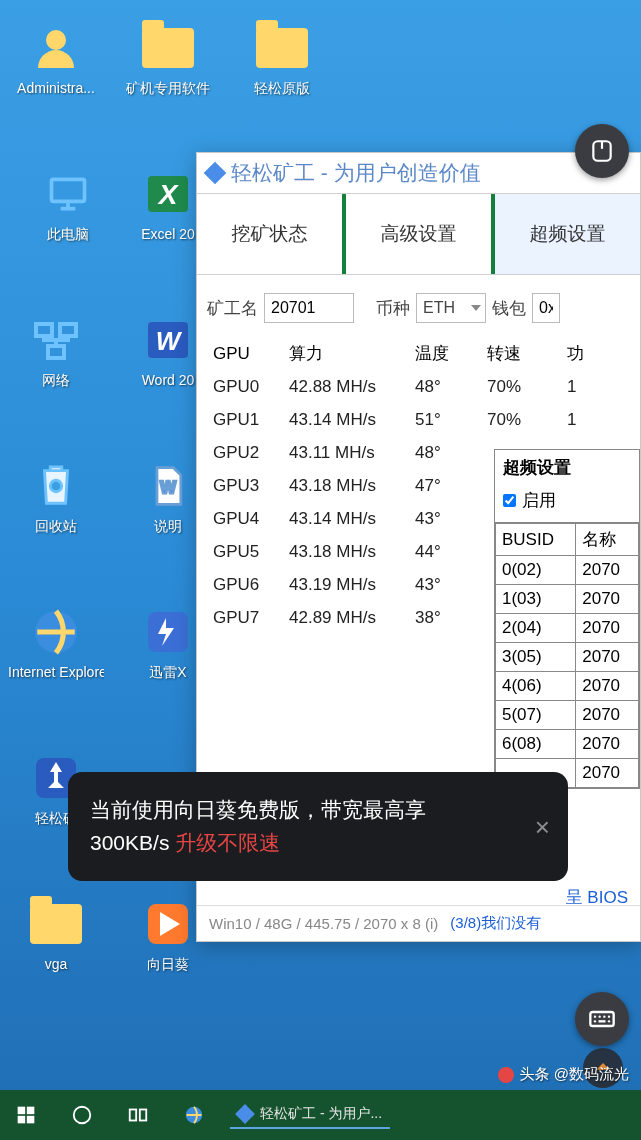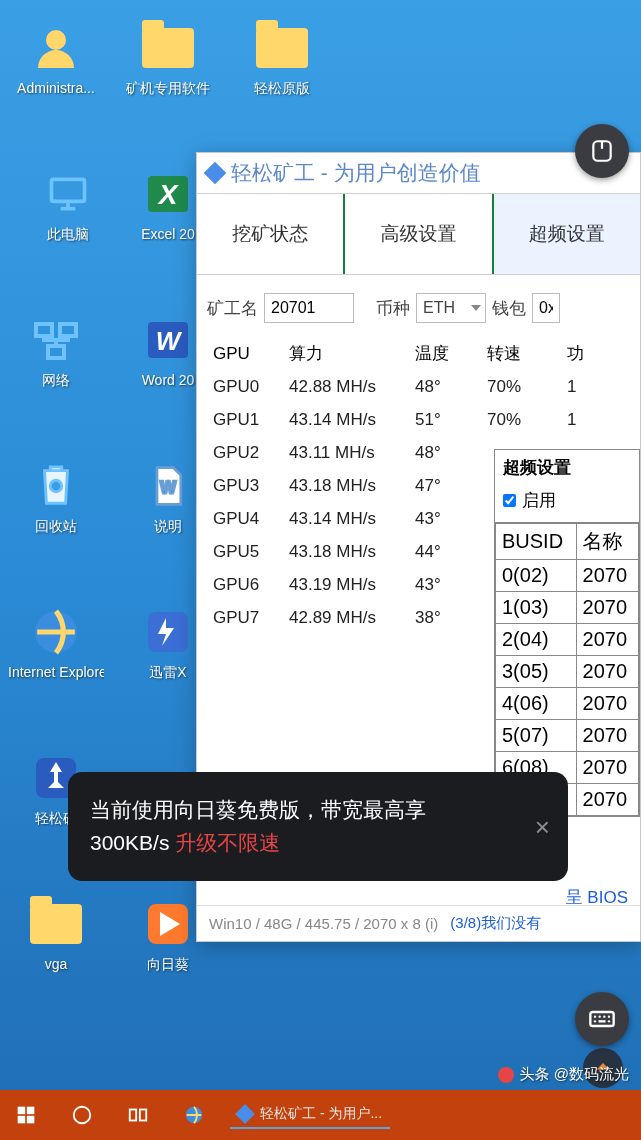--- a/index.html
+++ b/index.html
@@ -12,53 +12,53 @@
 .desktop-icon .lbl { text-shadow: 1px 1px 2px rgba(0,0,0,.6); white-space: nowrap; overflow: hidden; }
 
 .folder-ico { background: #ffd76a; border-radius: 4px; position: relative; width: 52px; height: 40px; }
 .folder-ico::before { content:''; position:absolute; top:-8px; left:0; width:22px; height:10px; background:#ffd76a; border-radius:3px 3px 0 0; }
 
 .win { position: absolute; left: 196px; top: 152px; width: 445px; height: 790px; background: #fff; border: 1px solid #c9c9c9; box-shadow: 0 4px 20px rgba(0,0,0,.25); }
 .titlebar { height: 40px; display: flex; align-items: center; padding: 0 10px; color: #5c88c8; font-size: 21px; gap: 8px; }
 .titlebar .diamond { width: 16px; height: 16px; background: #4a8de8; transform: rotate(45deg); }
 
 .tabs { display: flex; height: 82px; border-top: 1px solid #d0d0d0; border-bottom: 1px solid #d0d0d0; }
-.tab { flex: 1; display: flex; align-items: center; justify-content: center; font-size: 19px; color: #333; border-right: 2px solid #15803d; cursor: pointer; }
+.tab { flex: 1; display: flex; align-items: center; justify-content: center; font-size: 19px; color: #333; border-right: 4px solid #15803d; cursor: pointer; }
 .tab:last-child { border-right: none; }
 .tab.active { background: #eaf3ff; }
 
 .formrow { display: flex; align-items: center; padding: 18px 10px 10px; gap: 6px; font-size: 17px; color: #444; }
 .formrow input, .formrow .select { border: 1px solid #bbb; height: 30px; padding: 0 6px; font-size: 16px; }
 .formrow .select { display:flex; align-items:center; gap:16px; padding-right: 4px;}
 .caret { width:0;height:0;border-left:5px solid transparent;border-right:5px solid transparent;border-top:6px solid #888; }
 
 .gpu-table { padding: 4px 0 0 16px; font-size: 17px; color: #222; }
 .gpu-head, .gpu-row { display: grid; grid-template-columns: 76px 126px 72px 80px 40px; height: 33px; align-items: center; }
 .gpu-head { color: #000; }
 
 .oc-panel { position: absolute; right: 0; top: 296px; width: 146px; border: 1px solid #888; background: #fff; font-size: 17px; }
 .oc-title { font-weight: bold; padding: 6px 8px; }
 .oc-enable { padding: 4px 8px 10px; display:flex; align-items:center; gap:6px; border-bottom: 1px solid #888;}
-.oc-tbl { width: 100%; border-collapse: collapse; font-size: 20px; }
+.oc-tbl { width: 100%; border-collapse: collapse; font-size: 17px; }
 .oc-tbl th, .oc-tbl td { border: 1px solid #888; padding: 4px 6px; text-align: left; }
 .oc-tbl th { font-weight: normal; }
 
 .bioslink { position: absolute; right: 12px; bottom: 32px; color: #1a5fd6; font-size: 17px; }
 .statusbar { position: absolute; left: 0; right: 0; bottom: 0; height: 36px; display: flex; align-items: center; padding: 0 12px; font-size: 15px; color: #888; gap: 12px; border-top: 1px solid #ddd; }
 .statusbar .lnk { color: #1a5fd6; }
 
 .toast { position: absolute; left: 68px; top: 772px; width: 500px; background: #1b1c1f; border-radius: 14px; color: #fff; padding: 22px 54px 22px 22px; font-size: 21px; line-height: 1.55; }
 .toast .upg { color: #e64545; }
 .toast .x { position:absolute; right:18px; top:50%; transform: translateY(-50%); color:#8a8d92; font-size:26px; cursor:pointer; }
 
 .round-btn { position:absolute; width:54px; height:54px; border-radius:50%; background:#3a3c41; display:flex;align-items:center;justify-content:center; box-shadow:0 2px 6px rgba(0,0,0,.4); cursor:pointer;}
 .mouse-btn { right:12px; top:124px; }
 .kbd-btn { right:12px; top:992px; }
 
-.taskbar { position:absolute; left:0; right:0; bottom:0; height:50px; background:#c2410c; display:flex; align-items:center; padding:8px 6px; gap: 16px; }
+.taskbar { position:absolute; left:0; right:0; bottom:0; height:50px; background:#14532d; display:flex; align-items:center; padding:8px 6px; gap: 16px; }
 .taskbar .tb-ico { width:40px; height:40px; display:flex;align-items:center;justify-content:center; color:#fff; cursor:pointer;}
 .taskbar .task-item { display:flex; align-items:center; gap:8px; color:#e6e6e6; font-size:14px; padding: 4px 8px; border-bottom: 2px solid #5aa4e0;}
 .watermark { position:absolute; right:12px; bottom:56px; color:#fff; font-size:15px; text-shadow:1px 1px 2px rgba(0,0,0,.6); display:flex;align-items:center;gap:6px;}
 .chev-up { position:absolute; right:18px; bottom:52px; width:40px;height:40px; background:rgba(40,40,45,.85); border-radius:50%; display:flex;align-items:center;justify-content:center;}
 </style>
 </head>
 <body>
 
 <div class="desktop" id="desktop">
     <div class="desktop-icon" style="left: 8px; top: 20px;">

